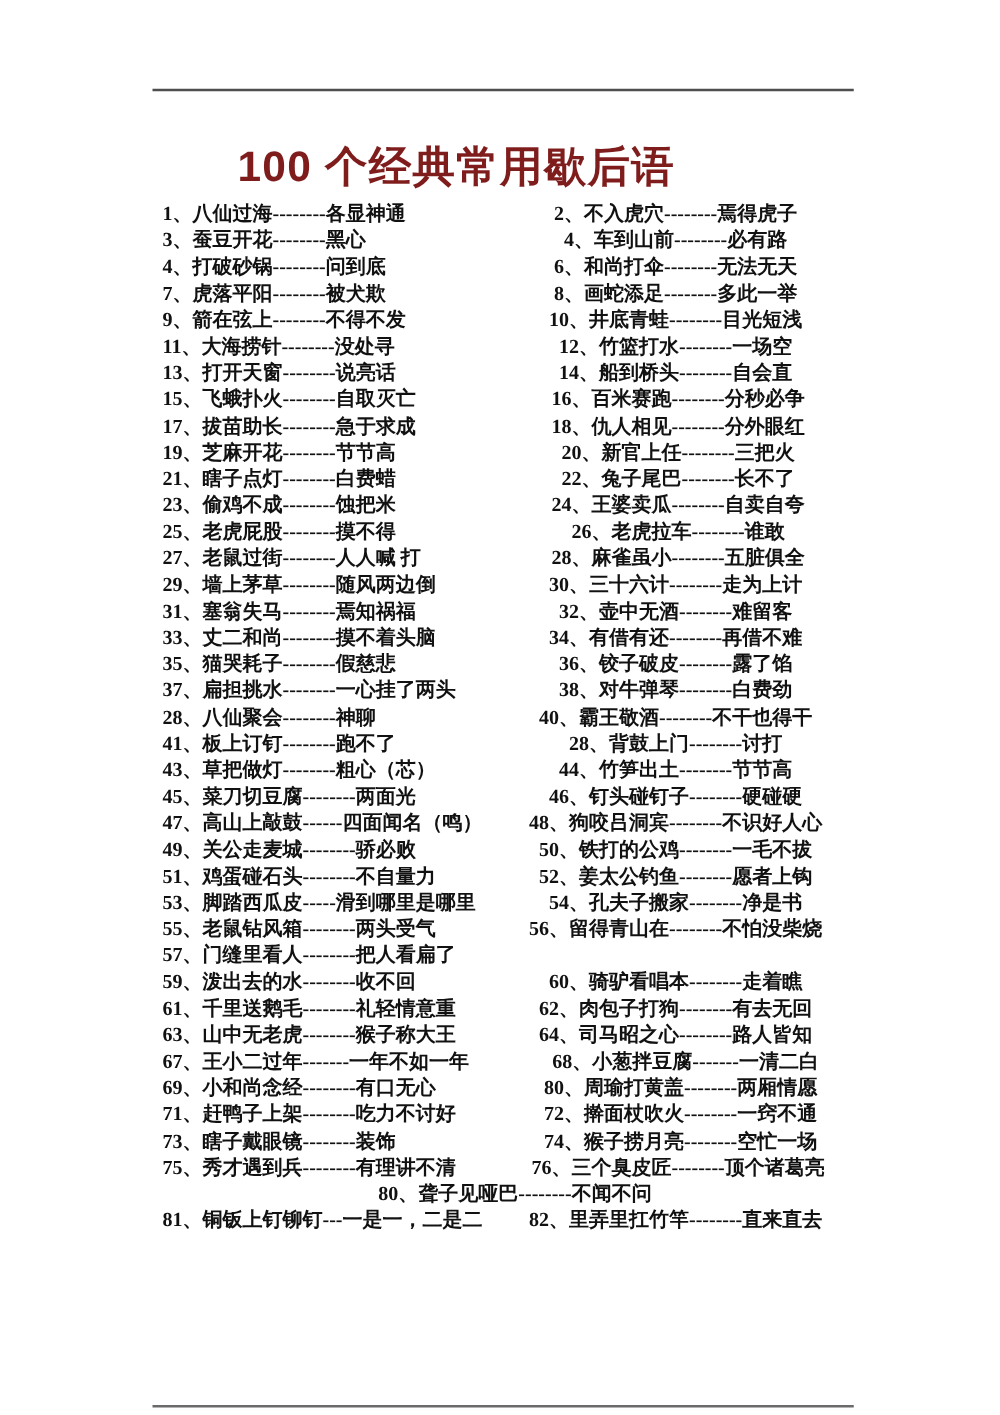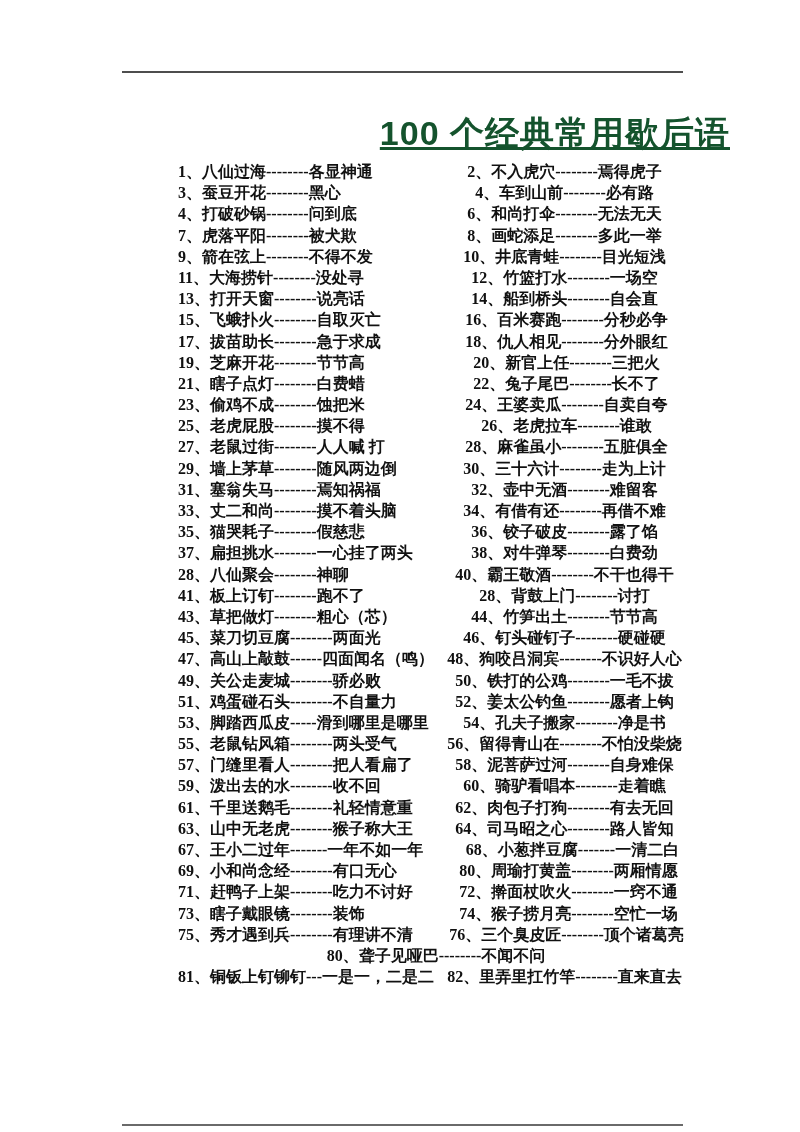--- a/index.html
+++ b/index.html
@@ -30,43 +30,41 @@
     top: 1124px;
     width: 561px;
     height: 0;
     border-top: 2px solid #6a6a6a;
   }
   .doc-title {
     position: absolute;
     top: 88px;
     left: 0;
     width: 730px;
-    text-align: right;
+    text-align: center;
     font-family: "Liberation Sans", "DejaVu Sans", sans-serif;
     font-size: 34px;
     font-weight: 600;
     letter-spacing: 1px;
     white-space: pre;
-    color: #14532d;
-    text-decoration: underline;
+    color: #7f1d1d;
   }
   .list {
     position: absolute;
     left: 130px;
     top: 161px;
     width: 556px;
   }
   .row {
     display: flex;
     height: 21.2px;
     line-height: 21.2px;
     font-size: 16px;
     font-weight: bold;
     white-space: pre;
-    margin-left: 48px;
   }
   .cell {
     display: block;
   }
   .cell.left {
     flex: none;
     width: 265px;
   }
   .cell.right {
     flex: 1;
@@ -101,21 +99,21 @@
       <div class="row"><span class="cell left">37、扁担挑水--------一心挂了两头</span><span class="cell right">38、对牛弹琴--------白费劲</span></div>
       <div class="row"><span class="cell left">28、八仙聚会--------神聊</span><span class="cell right">40、霸王敬酒--------不干也得干</span></div>
       <div class="row"><span class="cell left">41、板上订钉--------跑不了</span><span class="cell right">28、背鼓上门--------讨打</span></div>
       <div class="row"><span class="cell left">43、草把做灯--------粗心（芯）</span><span class="cell right">44、竹笋出土--------节节高</span></div>
       <div class="row"><span class="cell left">45、菜刀切豆腐--------两面光</span><span class="cell right">46、钉头碰钉子--------硬碰硬</span></div>
       <div class="row"><span class="cell left">47、高山上敲鼓------四面闻名（鸣）</span><span class="cell right">48、狗咬吕洞宾--------不识好人心</span></div>
       <div class="row"><span class="cell left">49、关公走麦城--------骄必败</span><span class="cell right">50、铁打的公鸡--------一毛不拔</span></div>
       <div class="row"><span class="cell left">51、鸡蛋碰石头--------不自量力</span><span class="cell right">52、姜太公钓鱼--------愿者上钩</span></div>
       <div class="row"><span class="cell left">53、脚踏西瓜皮-----滑到哪里是哪里</span><span class="cell right">54、孔夫子搬家--------净是书</span></div>
       <div class="row"><span class="cell left">55、老鼠钻风箱--------两头受气</span><span class="cell right">56、留得青山在--------不怕没柴烧</span></div>
-      <div class="row"><span class="cell left">57、门缝里看人--------把人看扁了</span><span class="cell right">58、泥菩萨过河--------自身难保</span></div>
+      <div class="row"><span class="cell left">57、门缝里看人--------把人看扁了</span></div>
       <div class="row"><span class="cell left">59、泼出去的水--------收不回</span><span class="cell right">60、骑驴看唱本--------走着瞧</span></div>
       <div class="row"><span class="cell left">61、千里送鹅毛--------礼轻情意重</span><span class="cell right">62、肉包子打狗--------有去无回</span></div>
       <div class="row"><span class="cell left">63、山中无老虎--------猴子称大王</span><span class="cell right">64、司马昭之心--------路人皆知</span></div>
       <div class="row"><span class="cell left">67、王小二过年-------一年不如一年</span><span class="cell right">    68、小葱拌豆腐-------一清二白</span></div>
       <div class="row"><span class="cell left">69、小和尚念经--------有口无心</span><span class="cell right">  80、周瑜打黄盖--------两厢情愿</span></div>
       <div class="row"><span class="cell left">71、赶鸭子上架--------吃力不讨好</span><span class="cell right">  72、擀面杖吹火--------一窍不通</span></div>
       <div class="row"><span class="cell left">73、瞎子戴眼镜--------装饰</span><span class="cell right">  74、猴子捞月亮--------空忙一场</span></div>
       <div class="row"><span class="cell left">75、秀才遇到兵--------有理讲不清</span><span class="cell right"> 76、三个臭皮匠--------顶个诸葛亮</span></div>
       <div class="row"><span class="cell right">  80、聋子见哑巴--------不闻不问</span></div>
       <div class="row"><span class="cell left">81、铜钣上钉铆钉---一是一，二是二</span><span class="cell right">82、里弄里扛竹竿--------直来直去</span></div>

